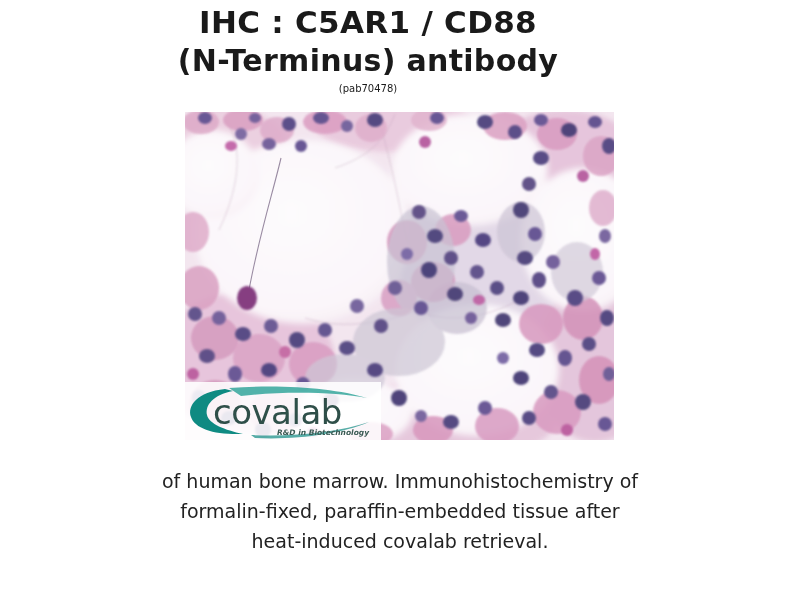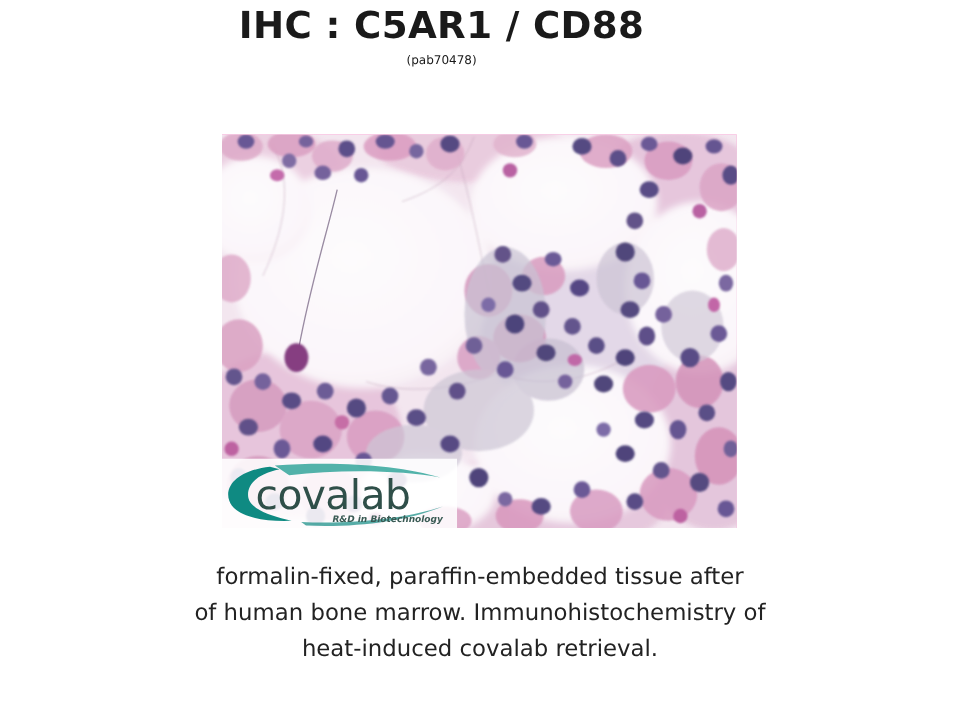--- a/index.html
+++ b/index.html
@@ -100,20 +100,21 @@
   }
   .caption-line {
     white-space: nowrap;
   }
 </style>
 </head>
 <body>
 
 <div class="title-block">
   <div class="title-line">IHC : C5AR1 / CD88</div>
+  <div class="title-line title-line-2">(N-Terminus) antibody</div>
   <div class="catalog-number">(pab70478)</div>
 </div>
 
 <div class="micrograph-frame">
   <svg class="micro-canvas" viewBox="0 0 429 328" preserveAspectRatio="none">
     <defs>
       <radialGradient id="vac" cx="45%" cy="40%" r="72%">
         <stop offset="0%" stop-color="#fdfbfd"></stop>
         <stop offset="72%" stop-color="#fbf6fa"></stop>
         <stop offset="100%" stop-color="#f3e6ef"></stop>
@@ -313,16 +314,16 @@
       <path d="M 66 53 C 110 55 154 50 184 40 C 156 52 112 58 70 56 Z" fill="#0f8a82" opacity="0.7"></path>
 
       <text x="28" y="42" font-family="'DejaVu Sans', sans-serif" font-size="34" fill="#2f4f49" letter-spacing="-0.5">covalab</text>
 
       <text x="92" y="53" font-family="'DejaVu Sans', sans-serif" font-size="7.5" font-style="italic" font-weight="bold" fill="#3a5a54">R&amp;D in Biotechnology</text>
     </svg>
   </div>
 </div>
 
 <div class="caption">
+  <div class="caption-line">of human bone marrow. Immunohistochemistry of</div>
   <div class="caption-line">formalin-fixed, paraffin-embedded tissue after</div>
-  <div class="caption-line">of human bone marrow. Immunohistochemistry of</div>
   <div class="caption-line">heat-induced covalab retrieval.</div>
 </div>
 
 </body></html>

